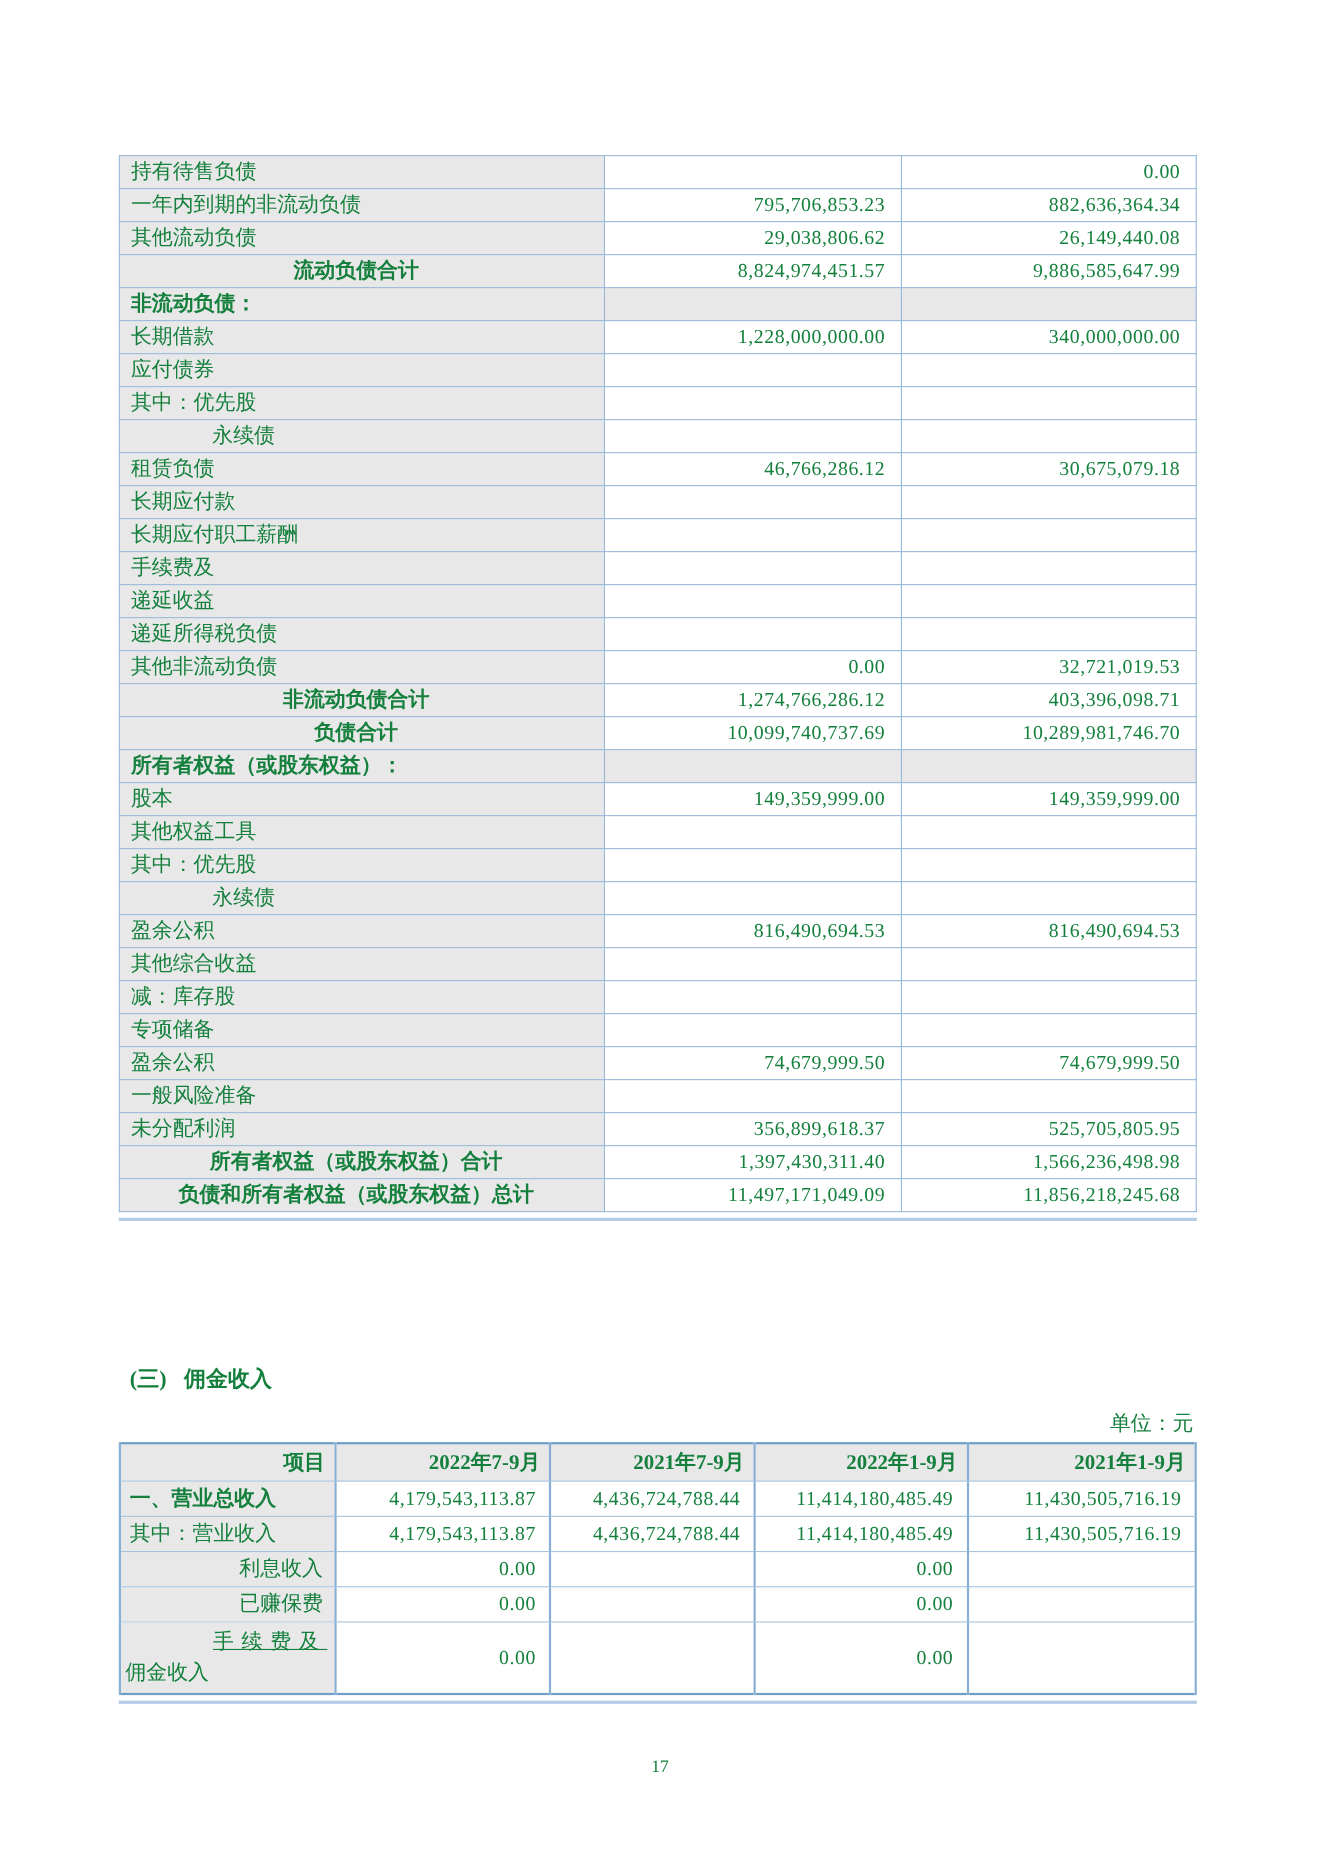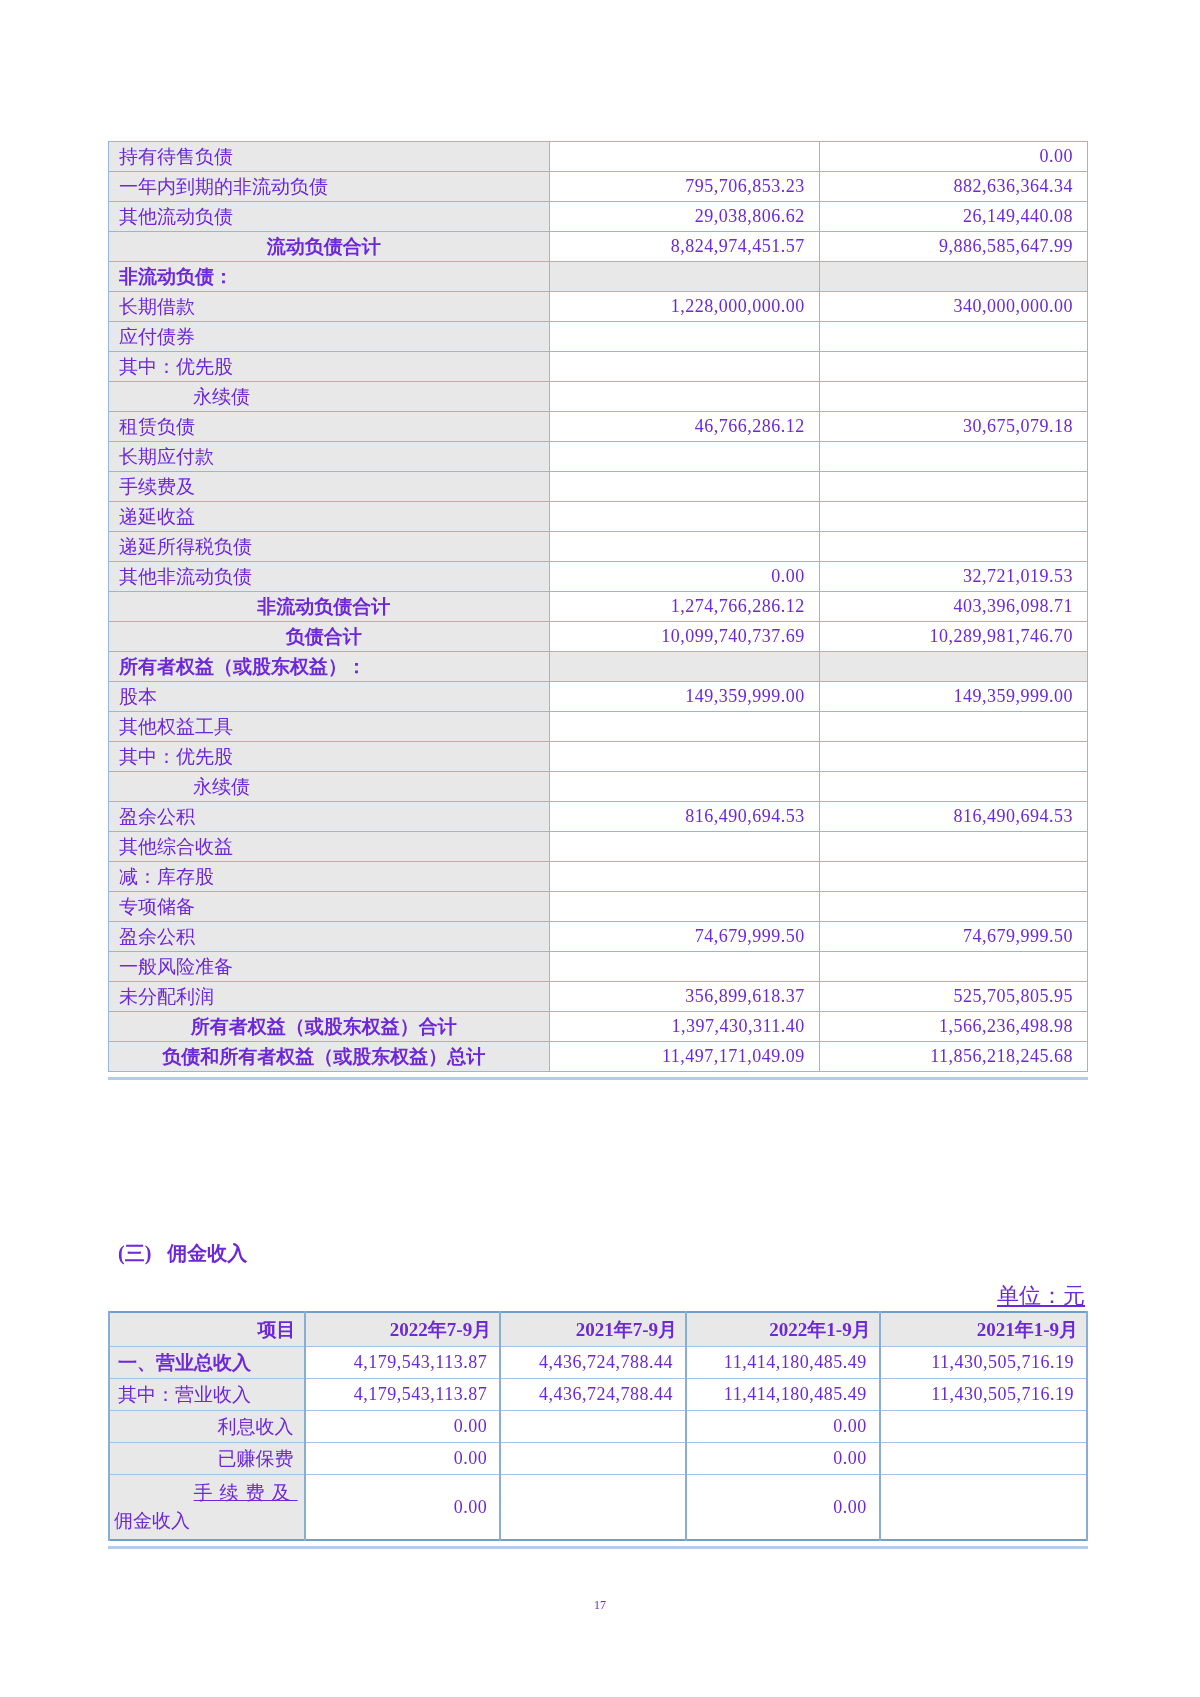--- a/index.html
+++ b/index.html
@@ -1,21 +1,21 @@
 <!DOCTYPE html>
 <html><head>
 <meta charset="utf-8">
 <style>
   html,body { margin:0; padding:0; background:#ffffff; }
   .page {
     position:relative;
     width:1200px; height:1637px;
     background:#ffffff;
     font-family:"Liberation Serif","DejaVu Serif",serif;
-    color:#6d28d9;
+    color:#15803d;
     overflow:hidden;
   }
 
   
   .tbl-wrap { position:absolute; left:108px; width:980px; }
   .tbl-wrap.underlined { padding-bottom:5px; border-bottom:3px solid #b3cde6; }
 
   table { border-collapse:collapse; width:100%; table-layout:fixed; }
 
   
@@ -36,21 +36,21 @@
   .bs td.indent { padding-left:84px; }
 
   
   .is-heading {
     position:absolute; left:118px; top:1240px;
     font-size:20px; font-weight:bold; white-space:nowrap;
   }
   .is-heading .t { margin-left:16px; }
   .unit {
     position:absolute; right:115px; top:1281px;
-    font-size:22px; white-space:nowrap;text-decoration:underline;
+    font-size:19px; white-space:nowrap;
   }
 
   
   .is-wrap { top:1311px; }
   .is { border:2px solid #6f9ec9; }
   .is th, .is td {
     border:1px solid #a6c3de;
     border-left:2px solid #86afd3;
     border-right:2px solid #86afd3;
     padding:0 8px;
@@ -67,21 +67,21 @@
   .is td.label.b { font-weight:bold; }
   .is td.num { background:#ffffff; text-align:right; font-size:18px; letter-spacing:0.5px; padding-right:12px; }
   .is tr.tall td { height:64px; }
   .is td.wrap2 { white-space:normal; vertical-align:middle; padding:0 4px; }
   .is td.wrap2 .wl1 { text-align:right; letter-spacing:7px; line-height:28px; padding-right:2px;text-decoration:underline; }
   .is td.wrap2 .wl2 { text-align:left; line-height:28px; }
 
   
   .pageno {
     position:absolute; left:0; top:1598px; width:1200px;
-    text-align:center; font-size:12px;
+    text-align:center; font-size:16px;
   }
 </style>
 </head>
 <body>
 
 <div class="page">
 
   <div class="tbl-wrap bs-wrap underlined">
     <table class="bs">
       <colgroup>
@@ -135,20 +135,25 @@
             <td class="num"></td>
             <td class="num"></td>
           </tr>
           <tr>
             <td class="label">租赁负债</td>
             <td class="num">46,766,286.12</td>
             <td class="num">30,675,079.18</td>
           </tr>
           <tr>
             <td class="label">长期应付款</td>
+            <td class="num"></td>
+            <td class="num"></td>
+          </tr>
+          <tr>
+            <td class="label">长期应付职工薪酬</td>
             <td class="num"></td>
             <td class="num"></td>
           </tr>
           <tr>
             <td class="label">手续费及</td>
             <td class="num"></td>
             <td class="num"></td>
           </tr>
           <tr>
             <td class="label">递延收益</td>

